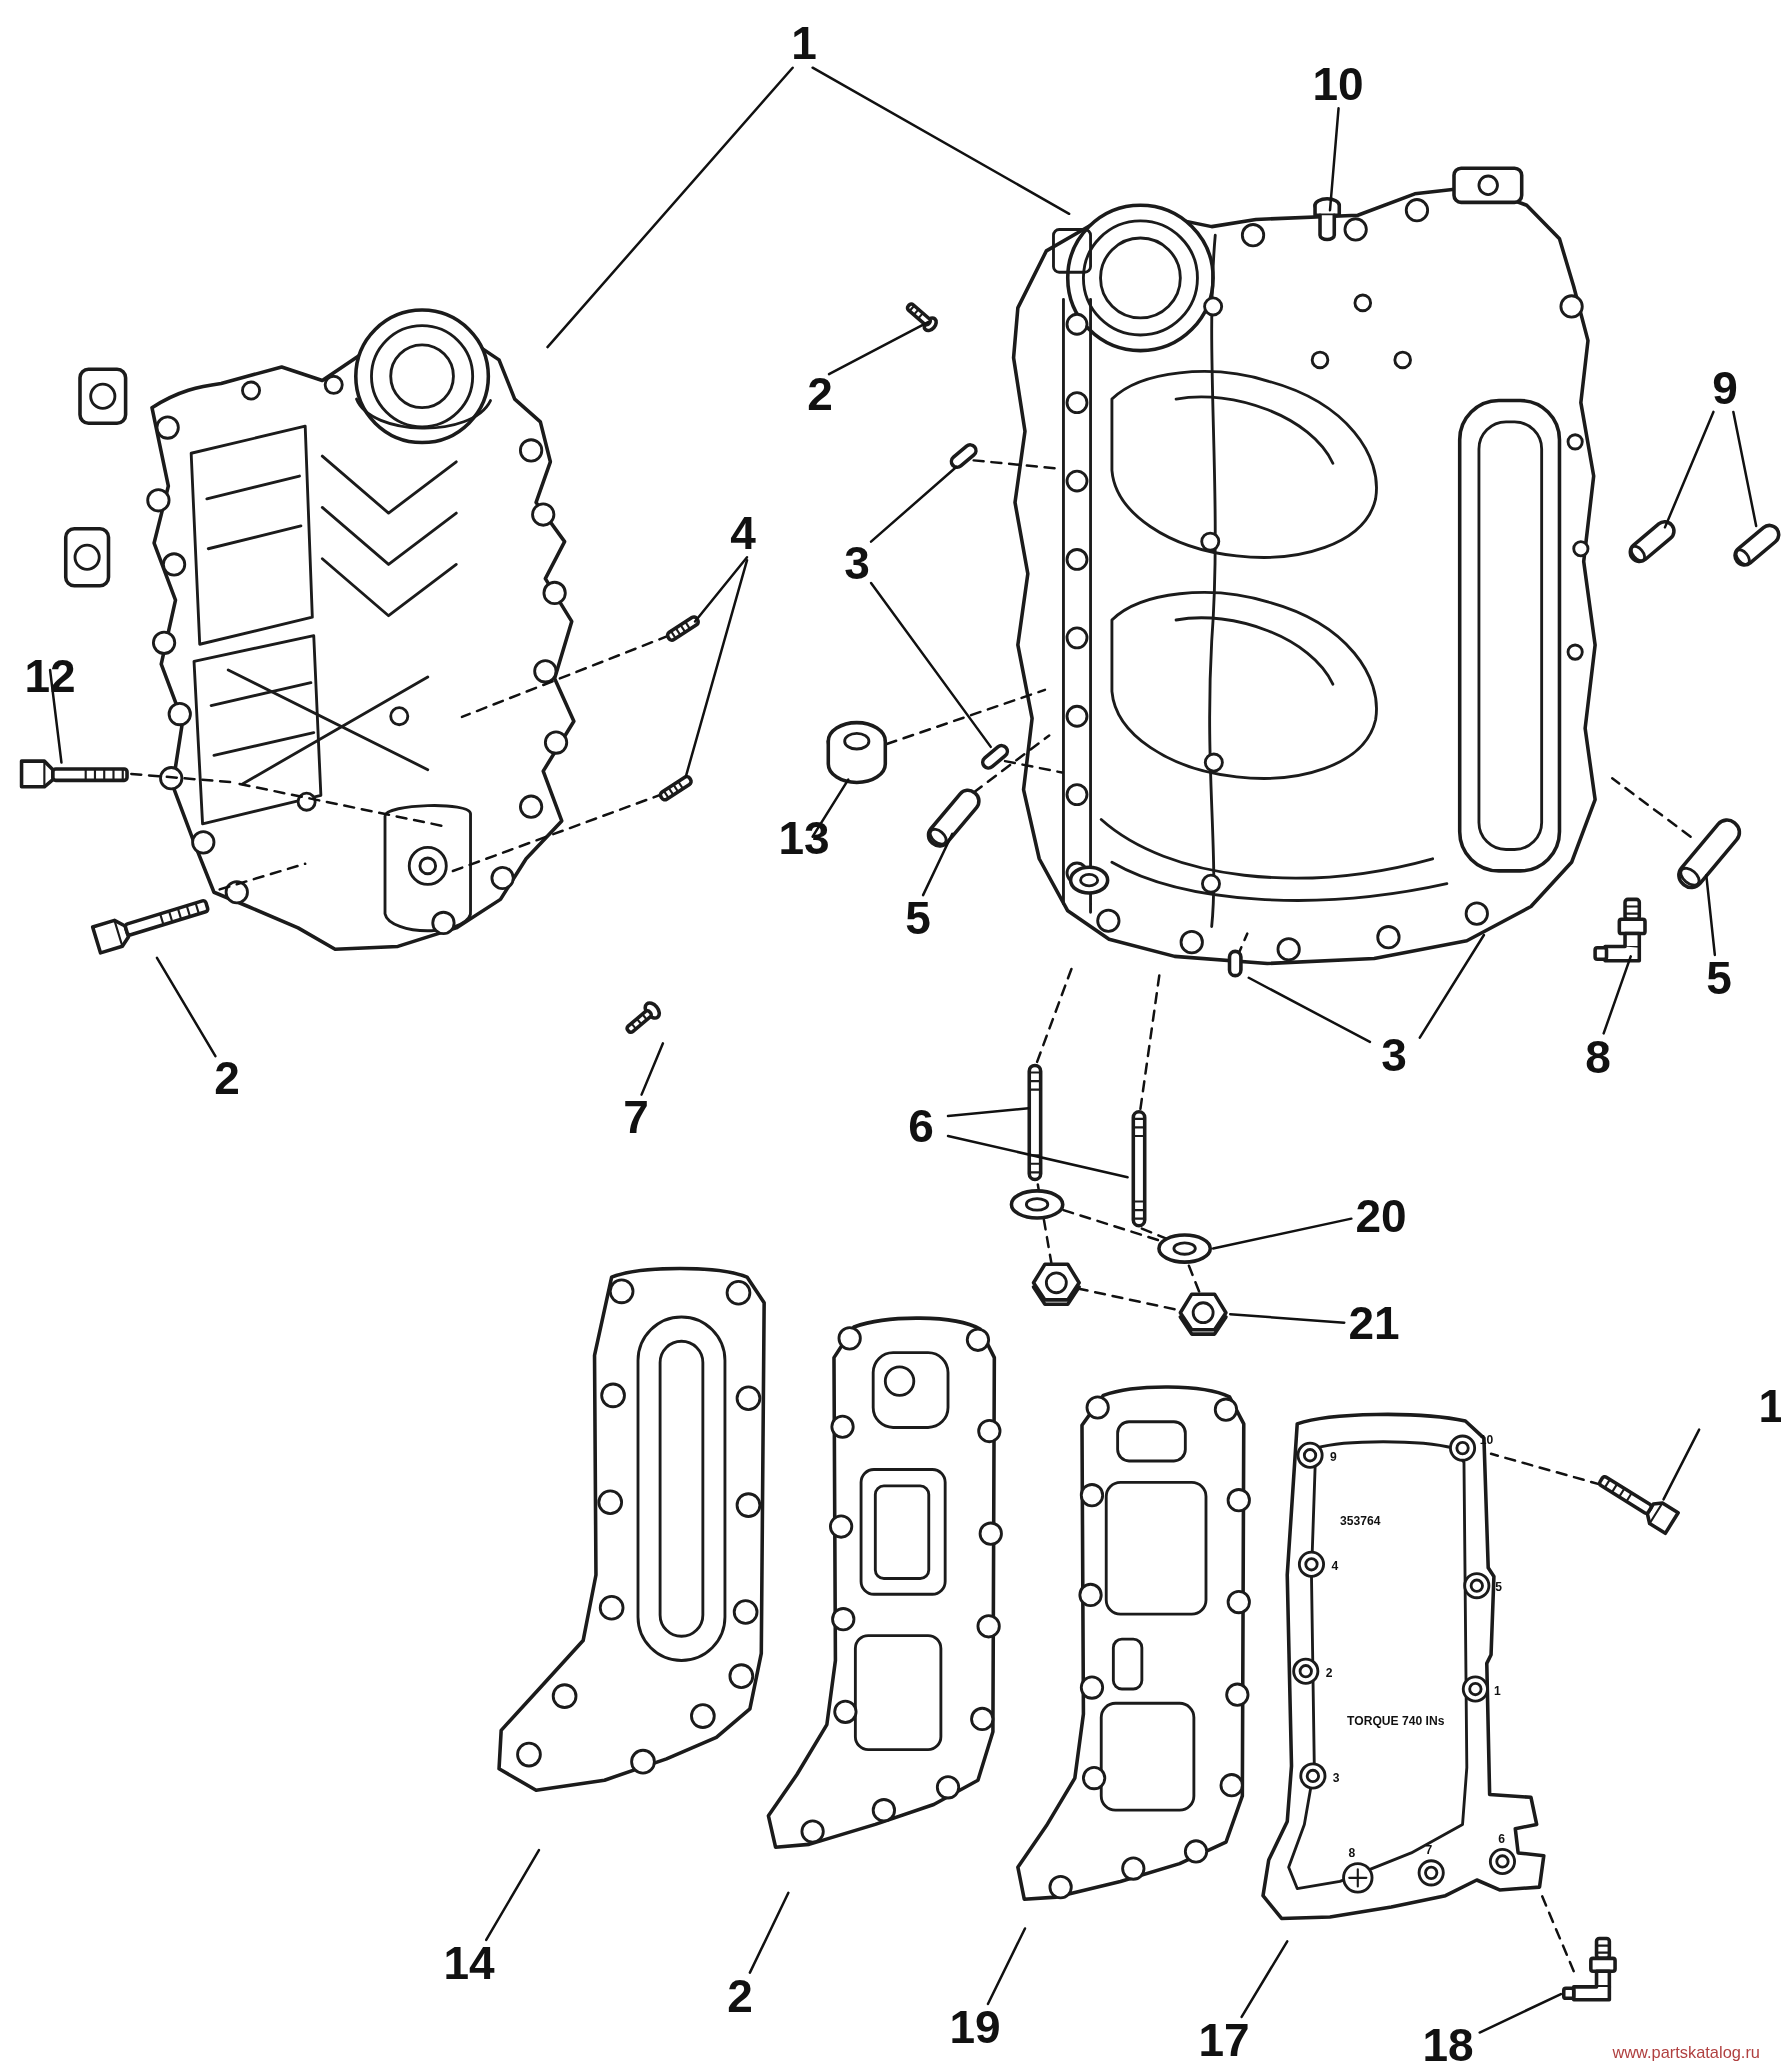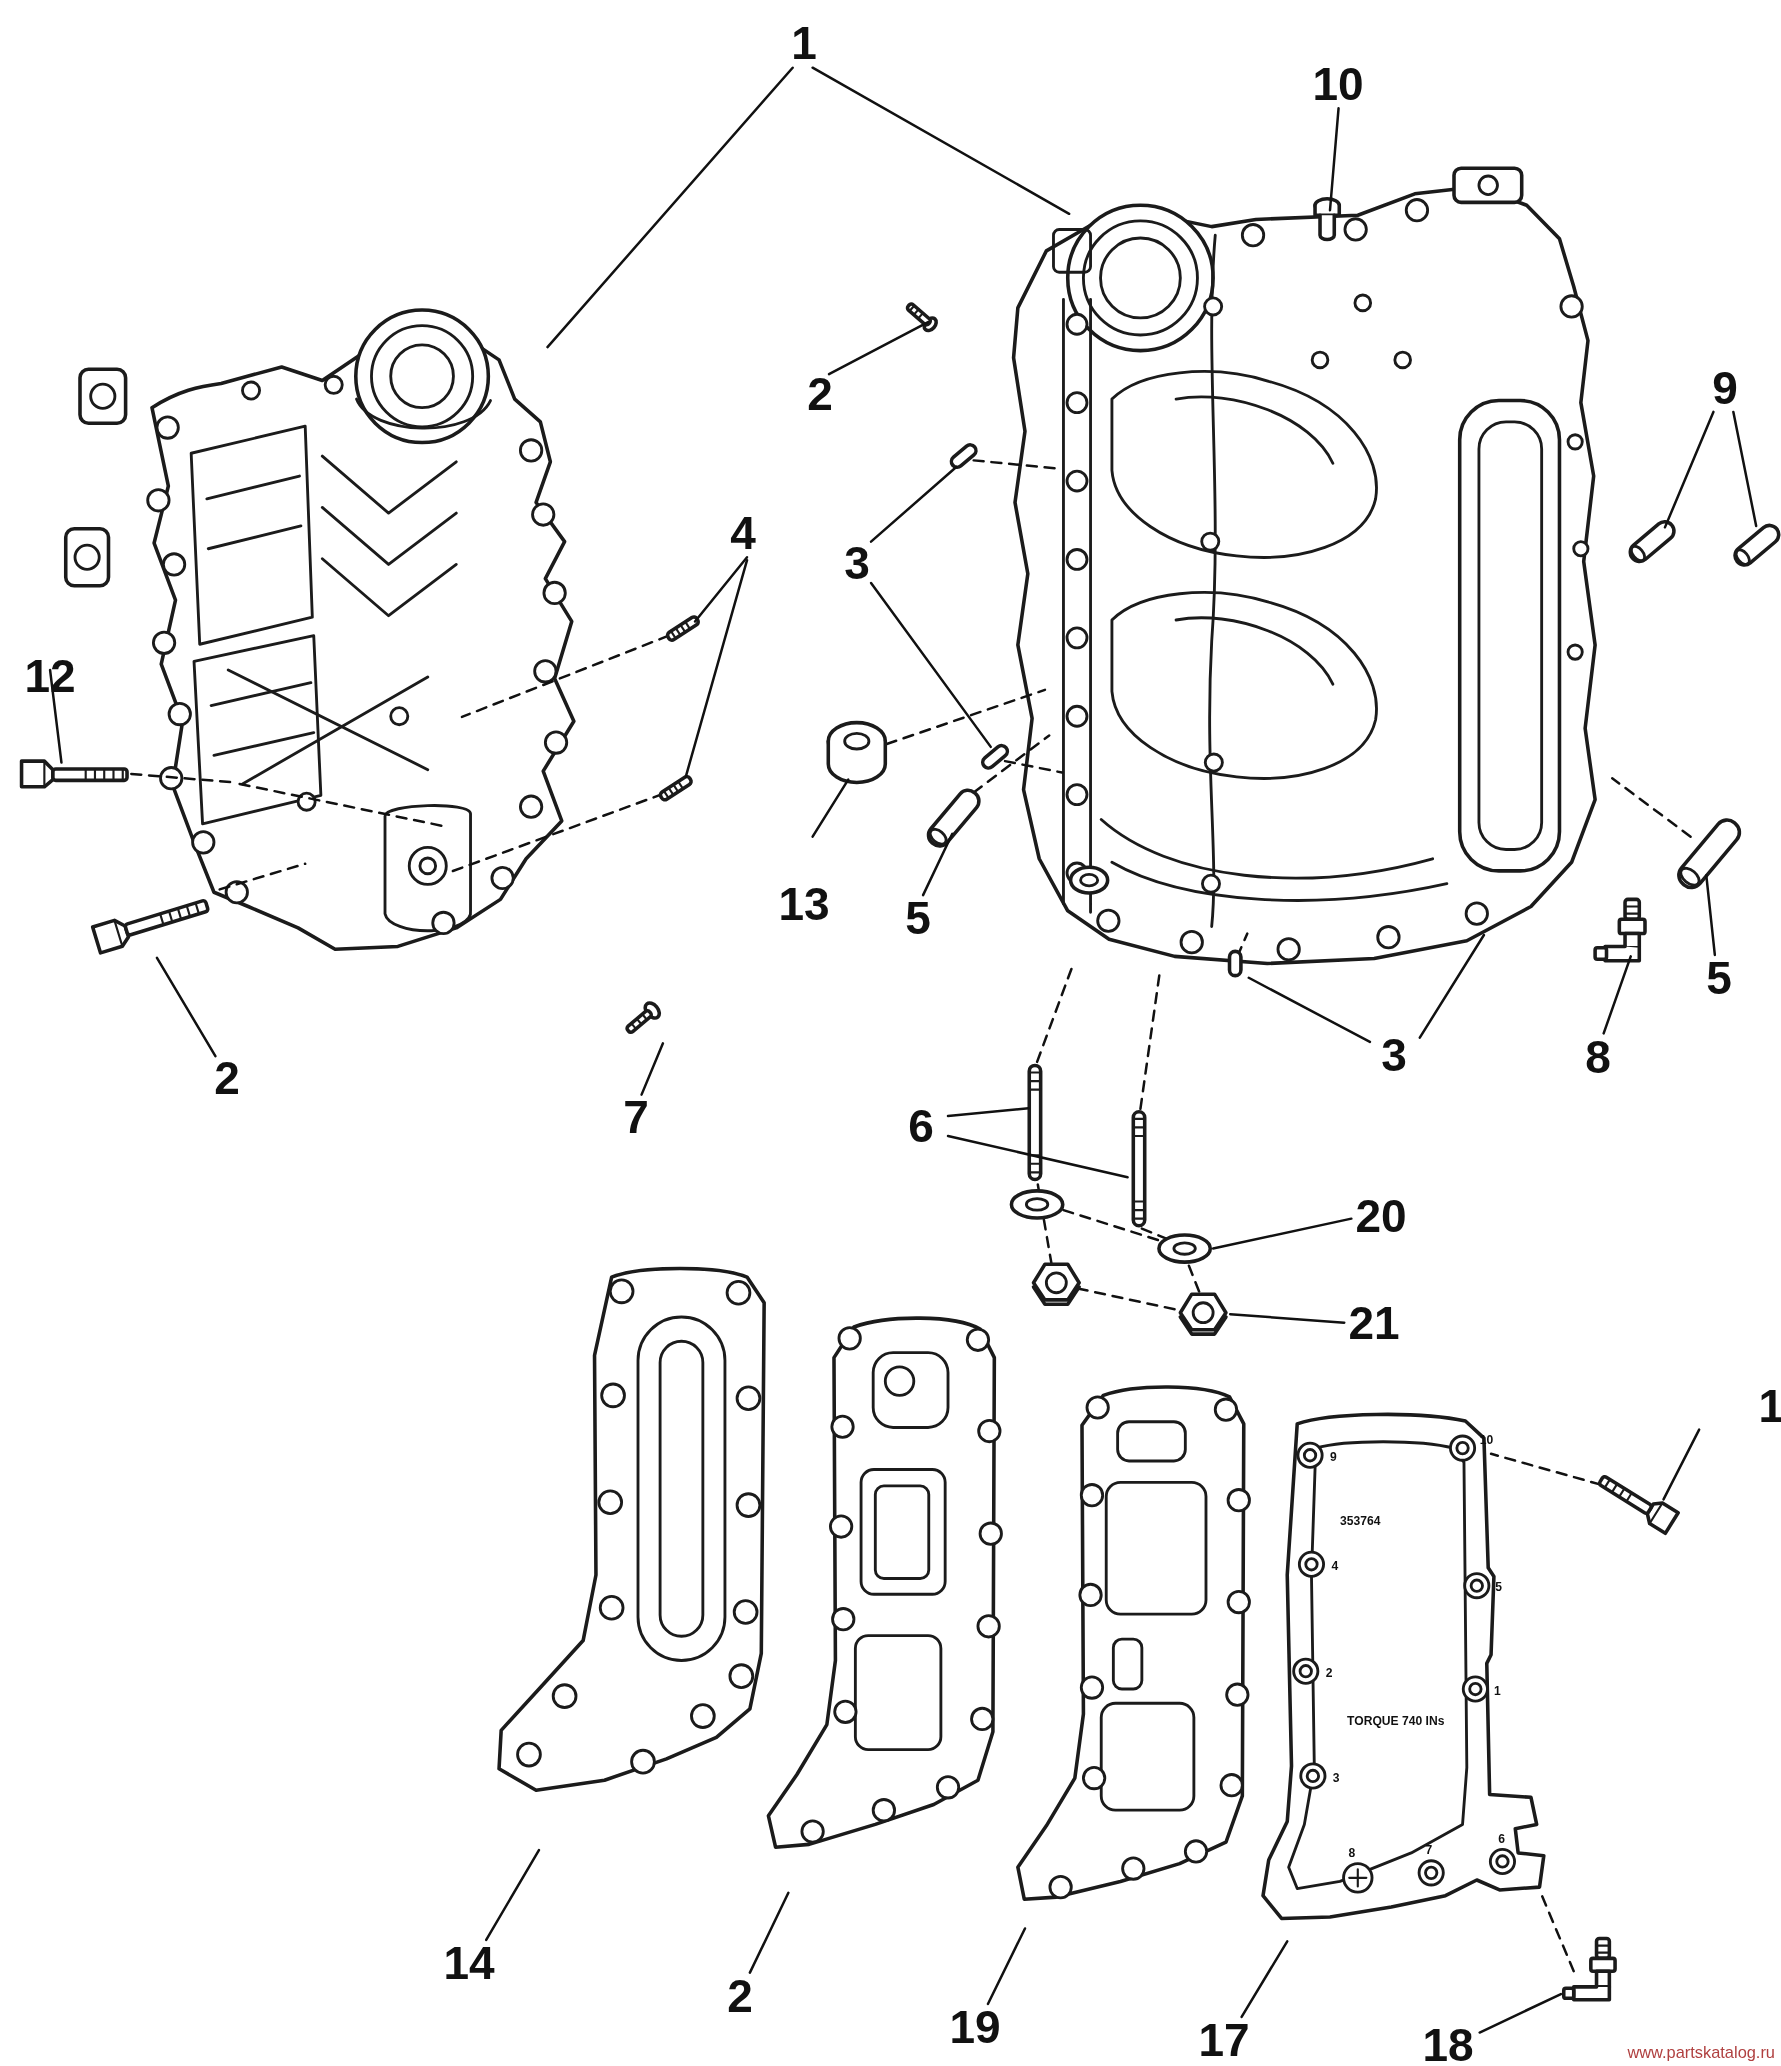--- a/index.html
+++ b/index.html
@@ -2,21 +2,21 @@
 <html style="font-size:11.4px"><head>
 <meta charset="utf-8">
 <style>
   *{margin:0;padding:0;box-sizing:border-box}
   html,body{background:#ffffff}
   body{font-family:"Liberation Sans",sans-serif}
   #stage{position:relative;width:1782px;height:2066px;background:#fff;overflow:hidden}
   #diagram{position:absolute;left:0;top:0}
   .callout{position:absolute;transform:translate(-50%,-50%);font-weight:700;font-size:46px;
            color:#111;line-height:1;font-family:"Liberation Sans",sans-serif;white-space:nowrap}
-  #watermark{position:absolute;right:7px;bottom:4.3px;font-size:16.4px;color:#b04040;
+  #watermark{position:absolute;right:22px;bottom:4.3px;font-size:16.4px;color:#b04040;
              font-family:"Liberation Sans",sans-serif}
   
   .pt{fill:#fff;stroke:#1b1b1b;stroke-width:5;stroke-linejoin:round;stroke-linecap:round}
   .ln{fill:none;stroke:#1b1b1b;stroke-width:4;stroke-linejoin:round;stroke-linecap:round}
   .th{fill:none;stroke:#1b1b1b;stroke-width:3;stroke-linecap:round}
   .hole{fill:#fff;stroke:#1b1b1b;stroke-width:4}
   .lead{fill:none;stroke:#111;stroke-width:3.5;stroke-linecap:round}
   .dash{fill:none;stroke:#111;stroke-width:3.5;stroke-dasharray:14 11;stroke-linecap:round}
   .microtext{font:700 17px "Liberation Sans",sans-serif;fill:#111}
 </style>
@@ -447,21 +447,21 @@
 <div class="callout" style="left:918px;top:918px">5</div>
 <div class="callout" style="left:1719px;top:978px">5</div>
 <div class="callout" style="left:1394px;top:1055px">3</div>
 <div class="callout" style="left:921px;top:1126px">6</div>
 <div class="callout" style="left:636px;top:1117px">7</div>
 <div class="callout" style="left:1598px;top:1057px">8</div>
 <div class="callout" style="left:1725px;top:388px">9</div>
 <div class="callout" style="left:1338px;top:84px">10</div>
 <div class="callout" style="left:227px;top:1078px">2</div>
 <div class="callout" style="left:50px;top:676px">12</div>
-<div class="callout" style="left:804px;top:904px">13</div>
+<div class="callout" style="left:804px;top:838px">13</div>
 <div class="callout" style="left:469px;top:1963px">14</div>
 <div class="callout" style="left:740px;top:1996px">2</div>
 <div class="callout" style="left:975px;top:2027px">19</div>
 <div class="callout" style="left:1224px;top:2040px">17</div>
 <div class="callout" style="left:1448px;top:2045px">18</div>
 <div class="callout" style="left:1784px;top:1406px">19</div>
 <div class="callout" style="left:1381px;top:1216px">20</div>
 <div class="callout" style="left:1374px;top:1323px">21</div>
 
 <div id="watermark">www.partskatalog.ru</div>

